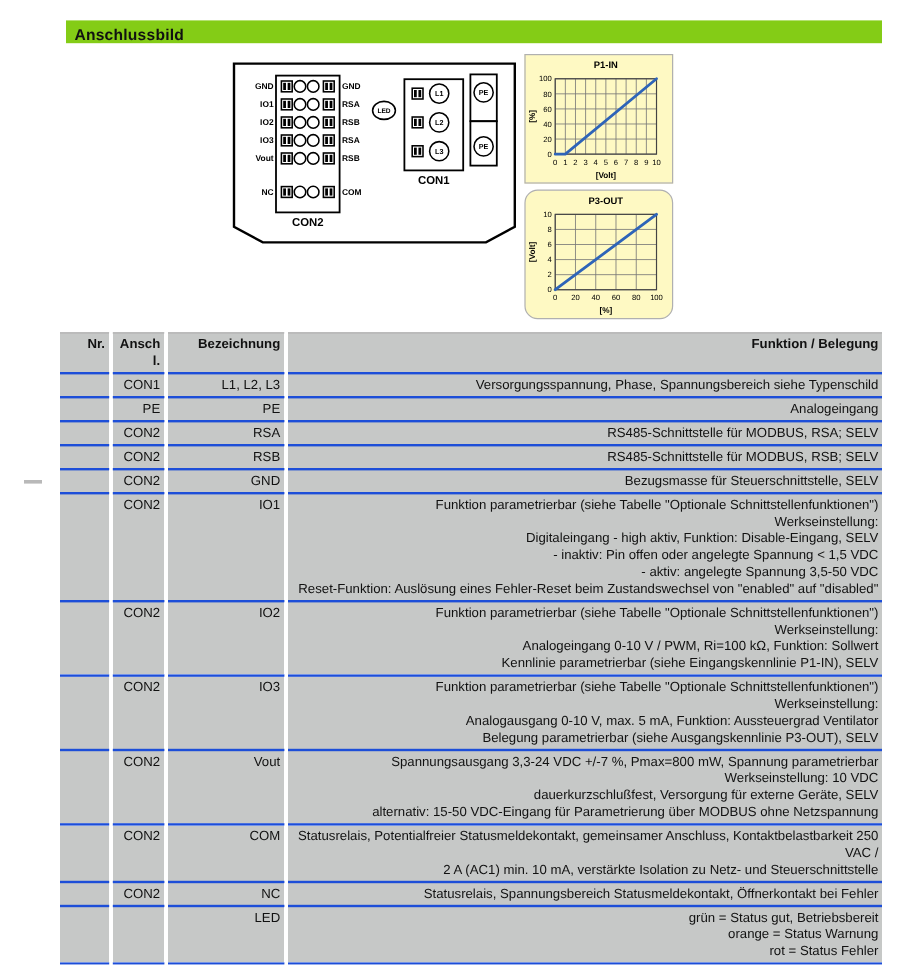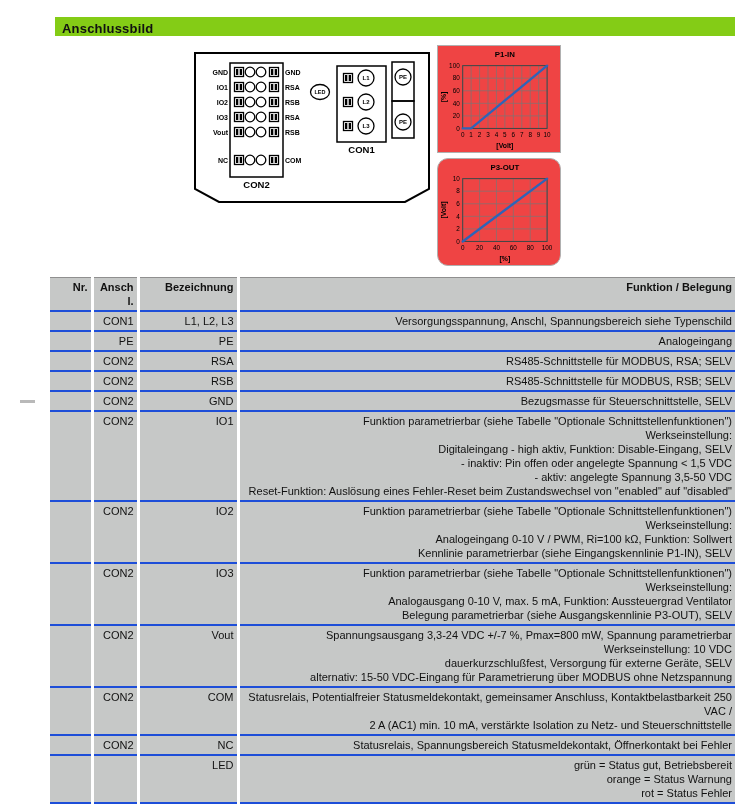--- a/index.html
+++ b/index.html
@@ -9,21 +9,21 @@
   
   .section-bar{position:absolute;left:55px;top:17px;width:680px;height:19px;
     background:#84cc16;display:flex;align-items:flex-end;}
   .section-bar span{font-size:13px;font-weight:bold;padding-left:7px;letter-spacing:.2px;}
 
   
   .margin-dash{position:absolute;left:20px;top:400px;width:15px;height:3px;background:#b9b9b9;}
 
   
   .device-svg{position:absolute;left:193px;top:51px;width:238px;height:158px;}
-  .chart-box{position:absolute;width:124px;height:108px;background:#ef4444;
+  .chart-box{position:absolute;width:124px;height:108px;background:#fef9c3;
     border:1px solid #b0b0b0;box-sizing:border-box;}
   #chart-p1in{left:437px;top:45px;}
   #chart-p3out{left:437px;top:158px;border-radius:11px;}
   .chart-box svg{display:block;width:100%;height:100%;}
   .chart-box text, .device-svg text{font-family:"Liberation Sans",sans-serif;}
 
   .dv-label{font-size:7px;font-weight:bold;fill:#000;}
   .dv-conlabel{font-size:9.5px;font-weight:bold;fill:#000;}
   .dv-pin{font-size:6px;font-weight:bold;fill:#000;}
 
@@ -246,21 +246,21 @@
         <th>Bezeichnung</th>
         <th>Funktion / Belegung</th>
       </tr>
     </thead>
     <tbody>
         <tr>
           <td class="col-nr"></td>
           <td class="col-anschl">CON1</td>
           <td class="col-bez">L1, L2, L3</td>
           <td>
-            <div>Versorgungsspannung, Anschl, Spannungsbereich siehe Typenschild</div>
+            <div>Versorgungsspannung, Phase, Spannungsbereich siehe Typenschild</div>
           </td>
         </tr>
         <tr>
           <td class="col-nr"></td>
           <td class="col-anschl">PE</td>
           <td class="col-bez">PE</td>
           <td>
             <div>Analogeingang</div>
           </td>
         </tr>

